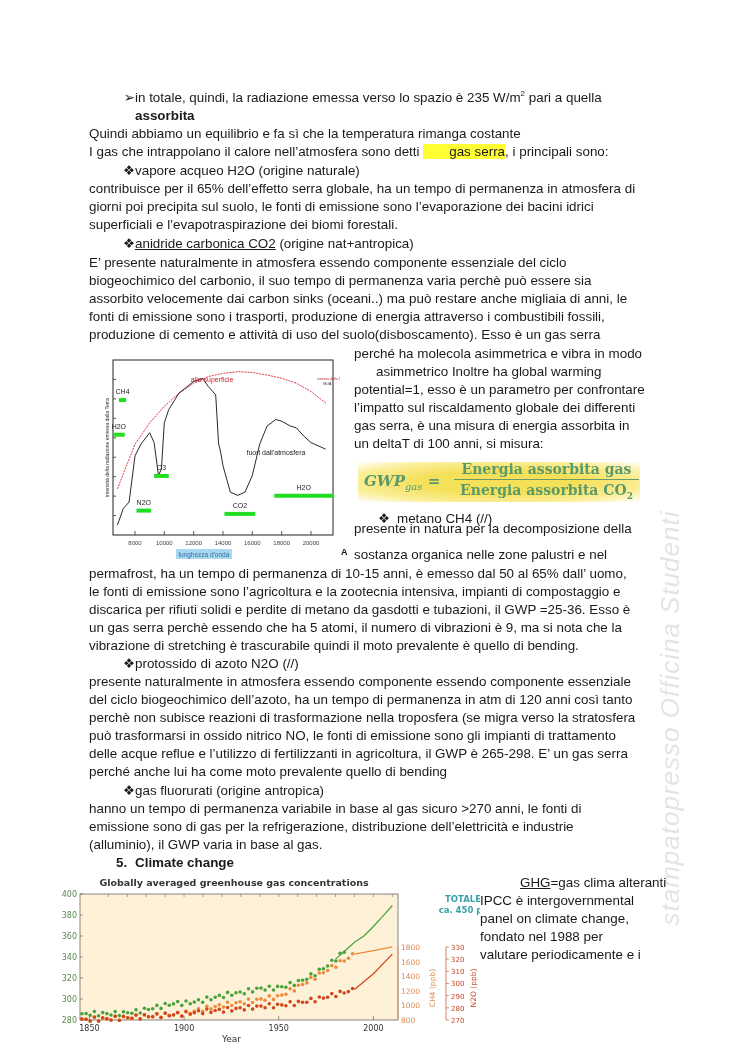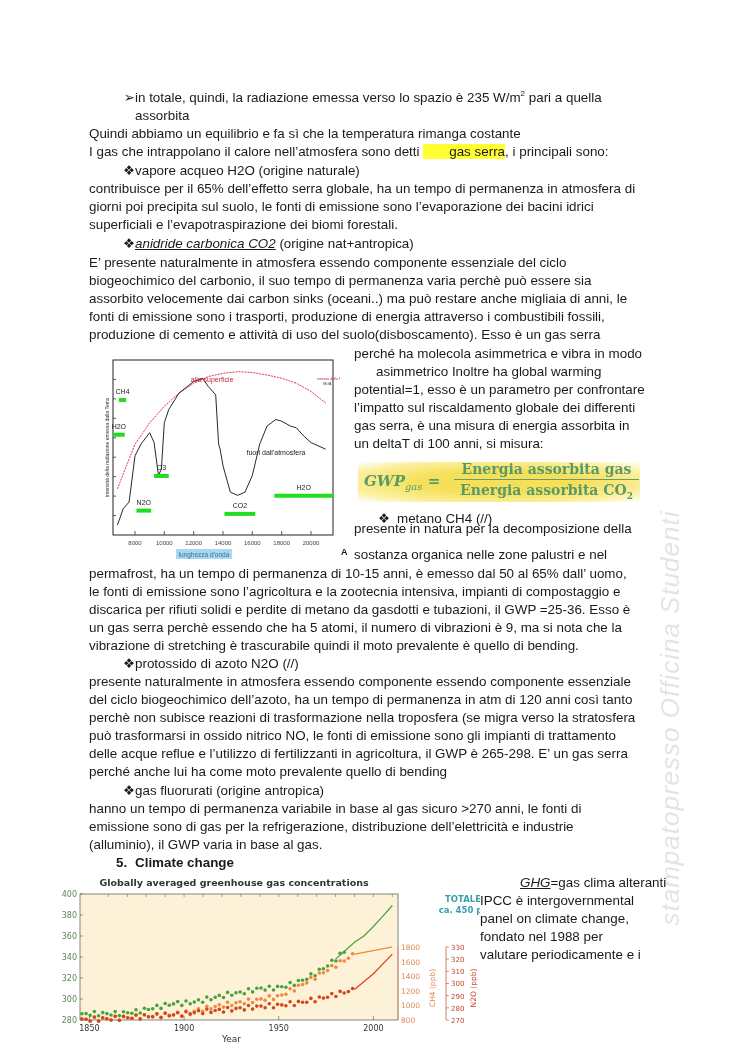--- a/index.html
+++ b/index.html
@@ -2,21 +2,21 @@
 <html><head>
 <meta charset="utf-8">
 <style>
   html, body { margin:0; padding:0; background:#fff; }
   body { width:745px; height:1053px; position:relative; overflow:hidden;
          font-family:"Liberation Sans", sans-serif; font-size:13.4px; color:#1a1a1a; }
   .line { position:absolute; left:89px; white-space:nowrap; line-height:18px; }
   .ind1 { left:116px;text-align:right; }
   .ind2 { left:135px; }
   .hl { background:#ffff33;padding-left:26px; }
-  .u { text-decoration:underline;font-style:italic; }
+  .u { text-decoration:underline; }
   sup { font-size:8px; vertical-align:6px; line-height:0; }
   .bullet { display:inline-block; width:19px; }
   .watermark { position:absolute; left:640px; top:520px; width:40px; height:420px; }
   .watermark span { position:absolute; left:-170px; top:190px; width:400px; transform:rotate(-90deg);
      color:#e4e4e4; font-size:26px; font-style:italic; white-space:nowrap; letter-spacing:1px; }
   #spec { position:absolute; left:105px; top:352px; }
   #ghg { position:absolute; left:60px; top:874px; }
   .formula { position:absolute; left:358px; top:462px; width:282px; height:40px;
      background:radial-gradient(ellipse at center, #f5e05a 40%, #fbef9b 75%, rgba(255,255,255,0) 100%);
      font-family:"DejaVu Serif", serif; color:#5a9a6a; font-weight:bold; }
@@ -29,21 +29,21 @@
 </head>
 <body>
 
 <div class="watermark">
     <span>stampatopresso Officina Studenti</span>
   </div>
 
 <div class="line ind1" style="top:89px;">
   <span class="bullet">➢</span><span>in totale, quindi, la radiazione emessa verso lo spazio è 235 W/m</span><sup>2</sup><span> pari a quella</span>
 </div>
-<div class="line ind2" style="top:107px;">assorbita</div>
+<div class="line ind2" style="top:107px;font-weight:bold;">assorbita</div>
 <div class="line" style="top:125px;">Quindi abbiamo un equilibrio e fa sì che la temperatura rimanga costante</div>
 <div class="line" style="top:143px;"><span>I gas che intrappolano il calore nell’atmosfera sono detti </span><span class="hl">gas serra</span><span>, i principali sono:</span></div>
 <div class="line ind1" style="top:162px;"><span class="bullet">❖</span><span>vapore acqueo H2O (origine naturale)</span></div>
 <div class="line" style="top:180px;">contribuisce per il 65% dell’effetto serra globale, ha un tempo di permanenza in atmosfera di</div>
 <div class="line" style="top:198px;">giorni poi precipita sul suolo, le fonti di emissione sono l’evaporazione dei bacini idrici</div>
 <div class="line" style="top:216px;">superficiali e l’evapotraspirazione dei biomi forestali.</div>
 <div class="line ind1" style="top:235px;"><span class="bullet">❖</span><span class="u">anidride carbonica CO2</span><span> (origine nat+antropica)</span></div>
 <div class="line" style="top:254px;">E’ presente naturalmente in atmosfera essendo componente essenziale del ciclo</div>
 <div class="line" style="top:272px;">biogeochimico del carbonio, il suo tempo di permanenza varia perchè può essere sia</div>
 <div class="line" style="top:290px;">assorbito velocemente dai carbon sinks (oceani..) ma può restare anche migliaia di anni, le</div>

